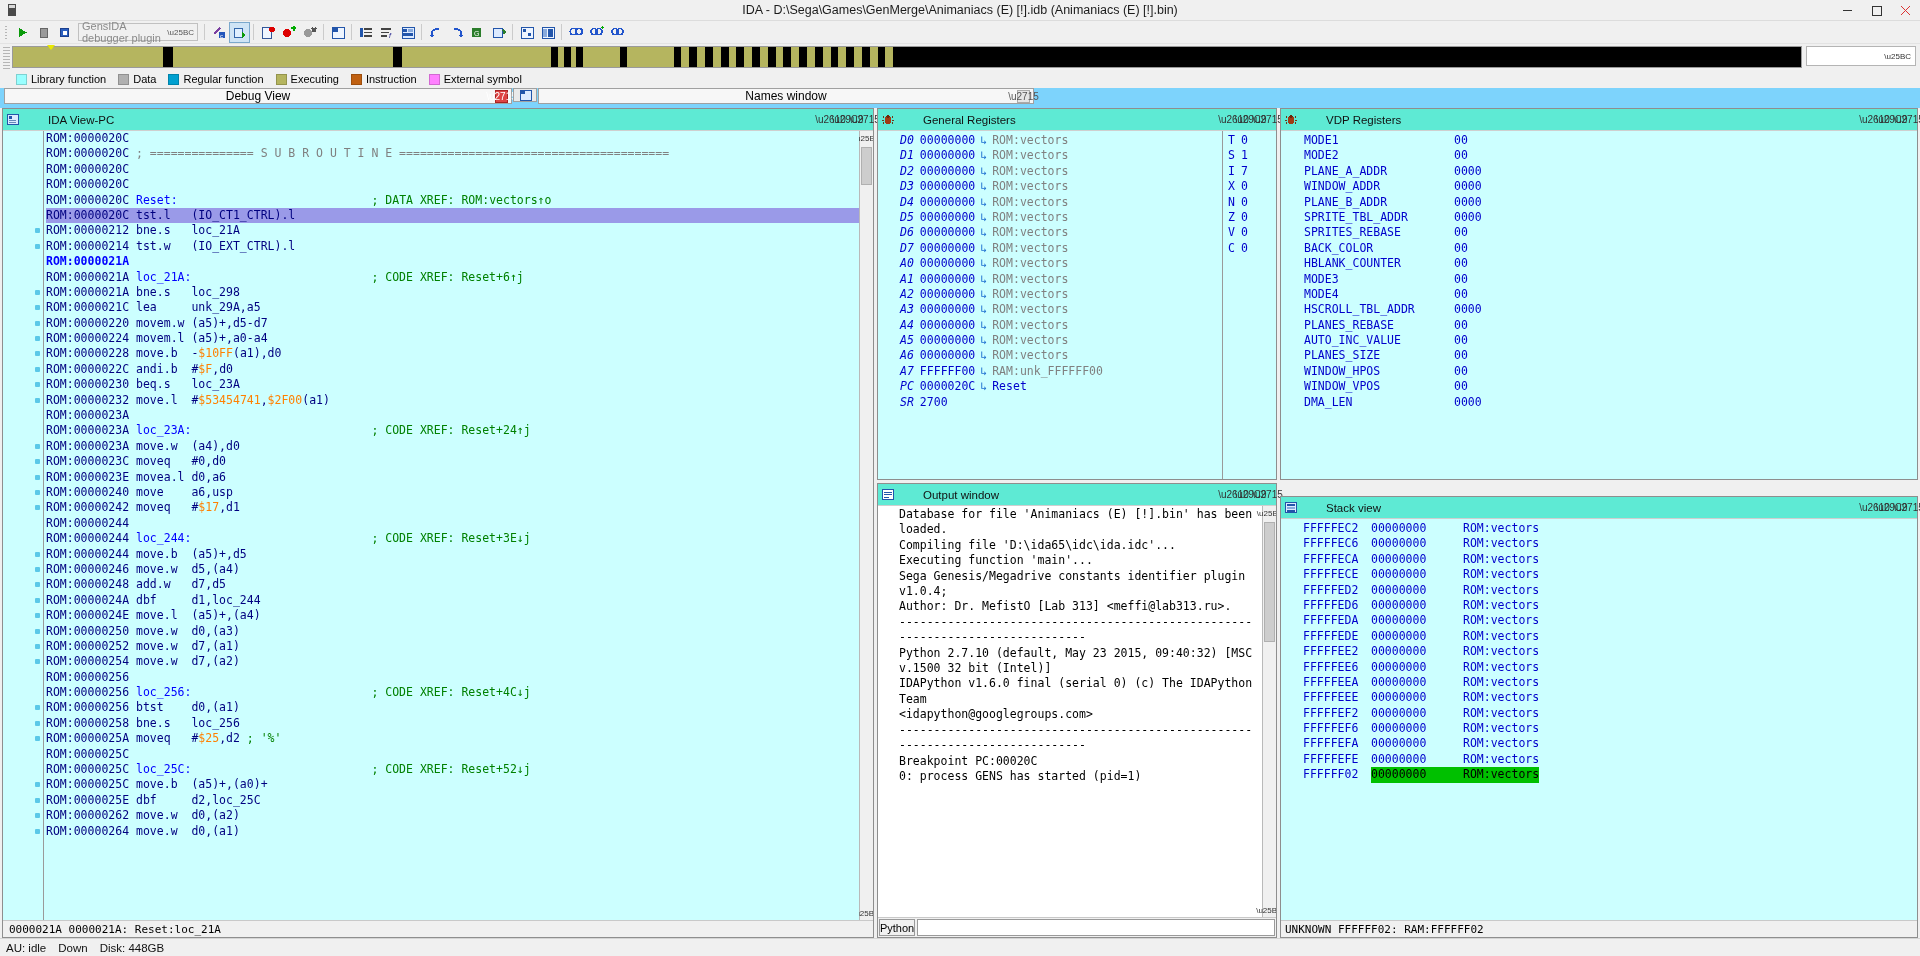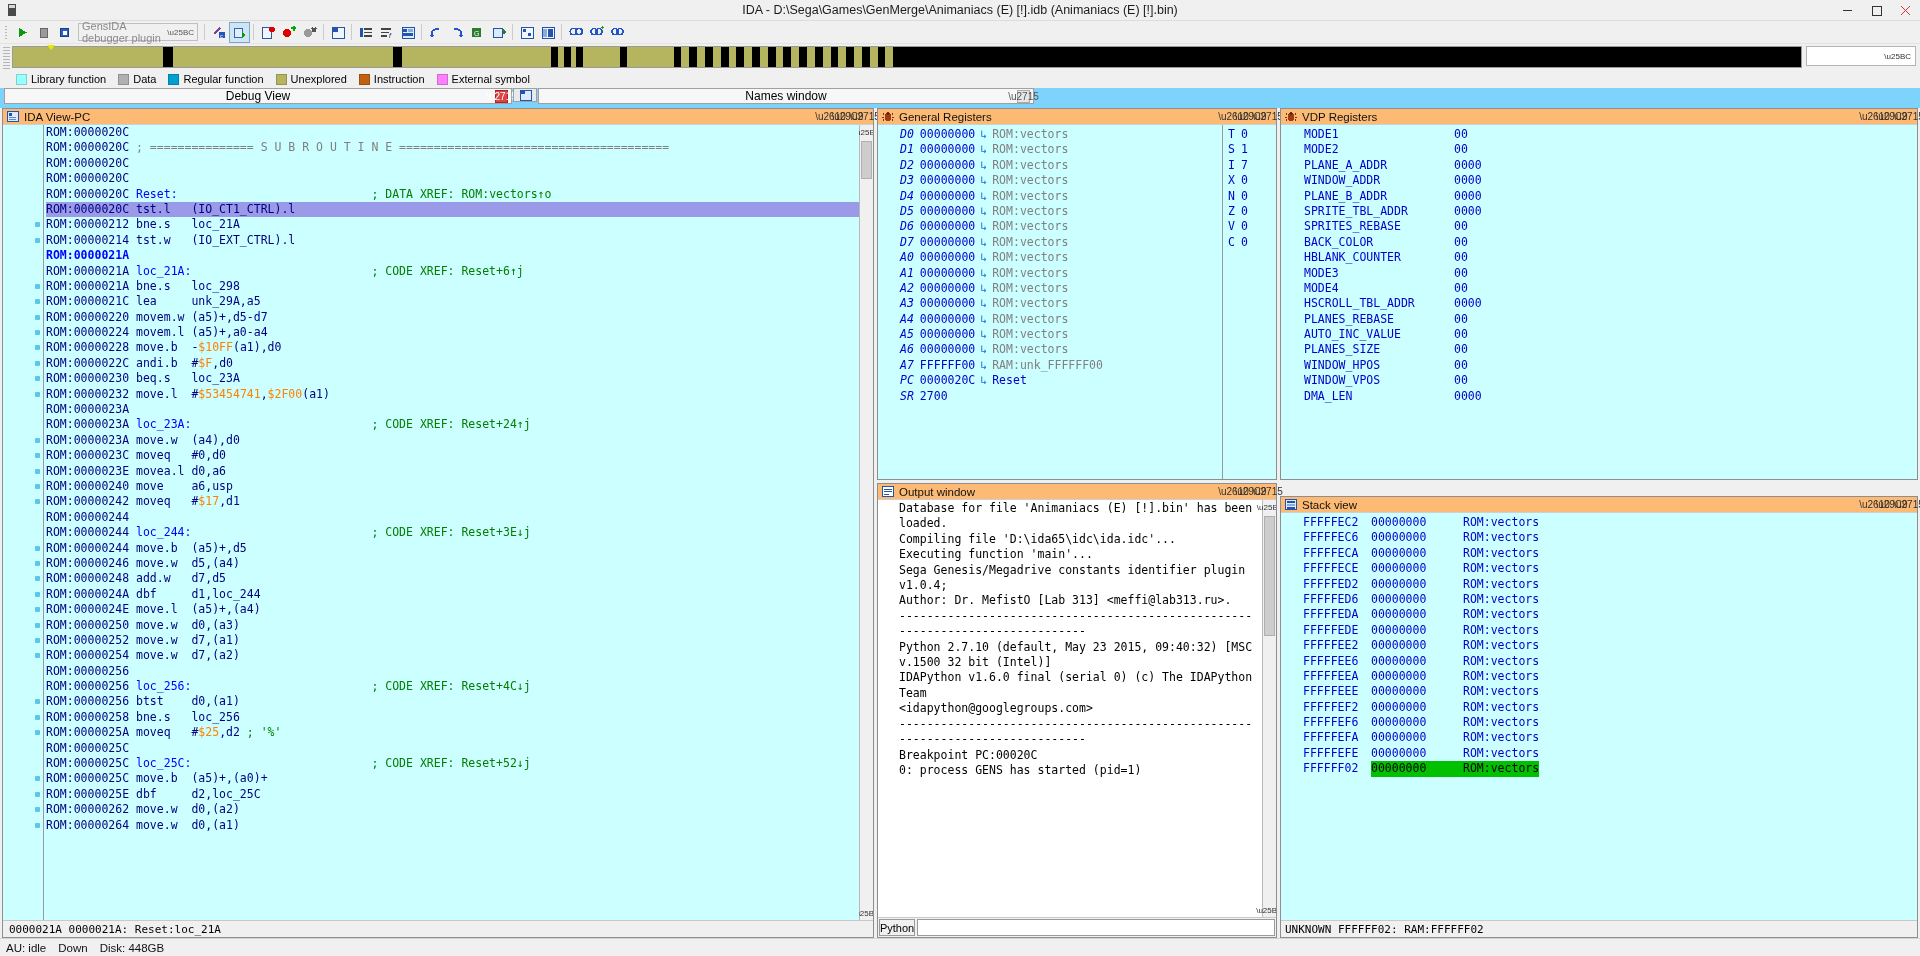--- a/index.html
+++ b/index.html
@@ -89,23 +89,23 @@
 
   
   .workspace { flex: 1; display: flex; position: relative; padding: 0 2px 0 2px;
                background: #f0f0f0; min-height: 0; }
   .col-left { width: 872px; display: flex; flex-direction: column; min-width:0;}
   .col-mid  { width: 400px; display: flex; flex-direction: column; margin-left:3px; min-width:0;}
   .col-right{ flex: 1; display: flex; flex-direction: column; margin-left:3px; min-width:0;}
 
   .panel { border: 1px solid #8e8e8e; background: #f4f4f4; display: flex;
            flex-direction: column; min-height: 0; }
-  .panel-hdr { height: 16px; display: flex; align-items: center;
-               background: #fdba74; border-bottom: 1px solid #cfcfcf;
-               font-size: 11.5px; color: #111; padding-left: 3px; flex: none; }
+  .panel-hdr { height: 22px; display: flex; align-items: center;
+               background: #5eead4; border-bottom: 1px solid #cfcfcf;
+               font-size: 11.5px; color: #111; padding-left: 3px; flex: none; gap: 24px; }
   .panel-hdr .pi { width: 14px; height: 13px; margin-right: 4px; display:flex;
                    align-items:center; justify-content:center;}
   .panel-hdr .pbtns { margin-left: auto; display: flex; }
   .panel-hdr .pb { width: 17px; height: 15px; display:flex;align-items:center;
                    justify-content:center; color:#333; font-size:10px;}
   .panel-body { flex: 1; display: flex; min-height: 0; background: #ccffff;
                 position: relative; overflow: hidden; padding-left: 18px; }
 
   
   .disasm { flex:1; display:flex; min-width:0; }
@@ -435,21 +435,21 @@
       <div class="item">
         <span class="sw" style="background: rgb(176, 176, 176);"></span>
         <span>Data</span>
       </div>
       <div class="item">
         <span class="sw" style="background: rgb(0, 160, 208);"></span>
         <span>Regular function</span>
       </div>
       <div class="item">
         <span class="sw" style="background: rgb(181, 181, 95);"></span>
-        <span>Unexplored</span>
+        <span>Executing</span>
       </div>
       <div class="item">
         <span class="sw" style="background: rgb(192, 96, 16);"></span>
         <span>Instruction</span>
       </div>
       <div class="item">
         <span class="sw" style="background: rgb(255, 128, 255);"></span>
         <span>External symbol</span>
       </div>
     </div>

